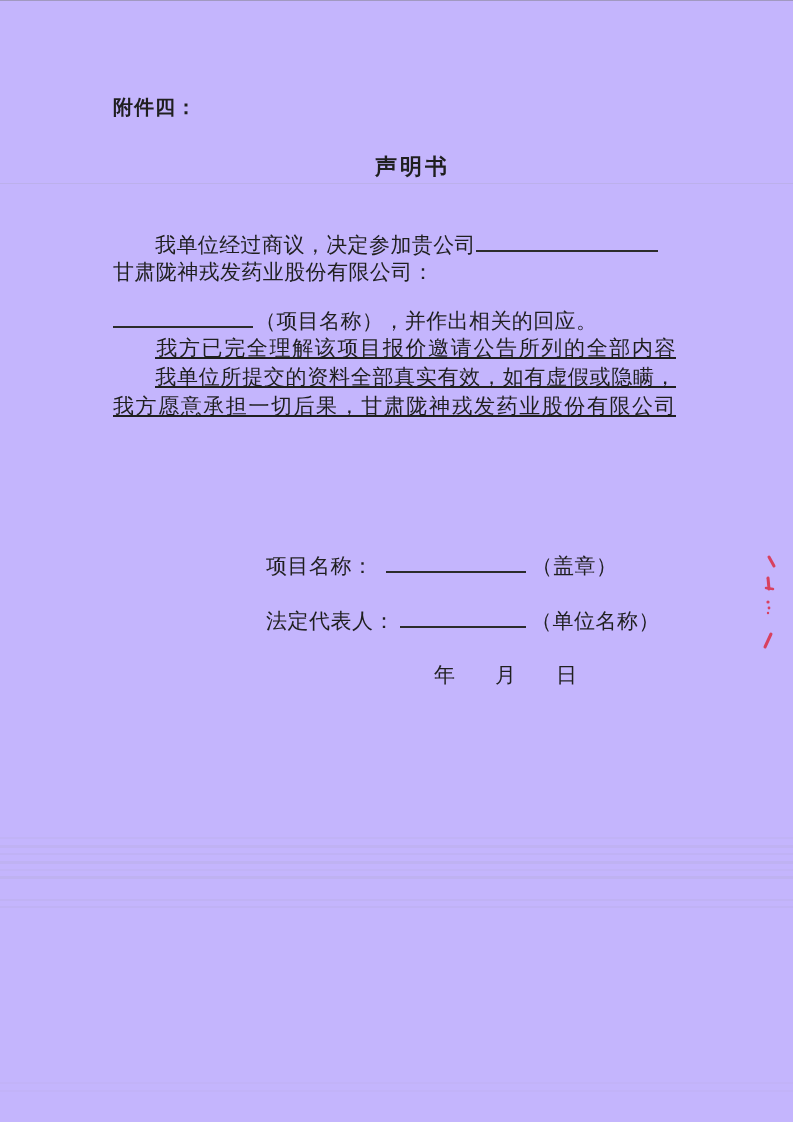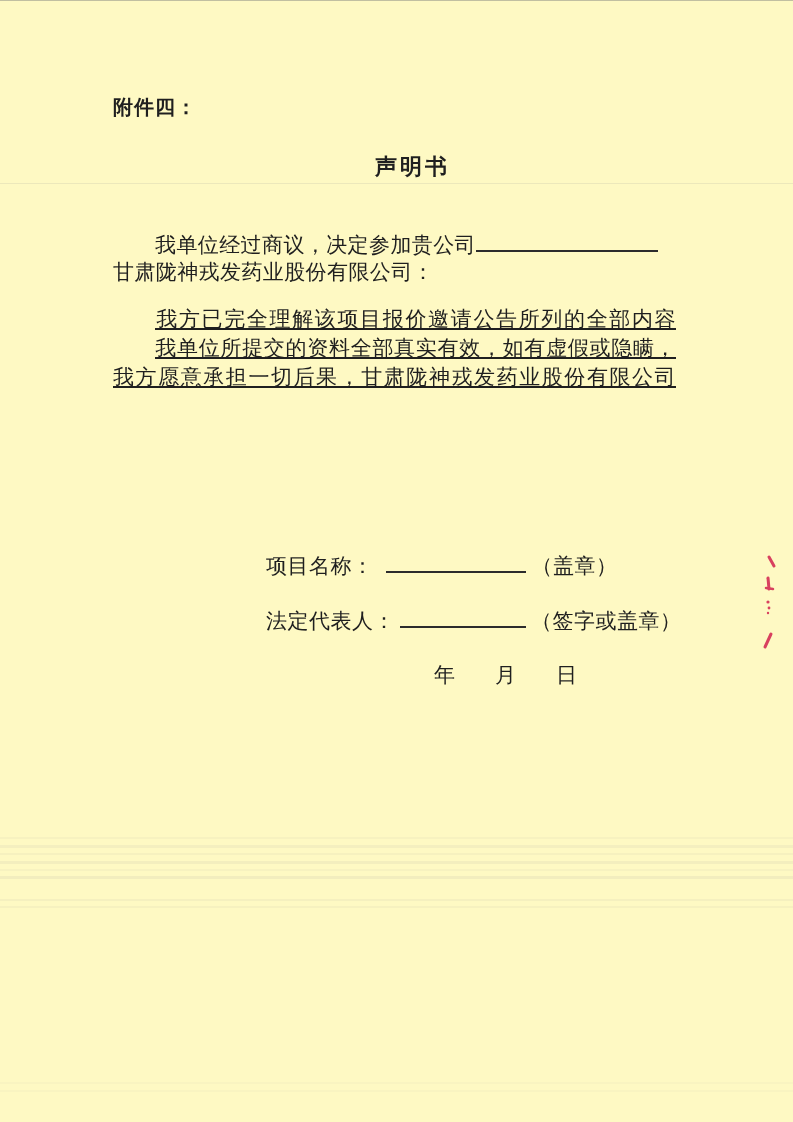--- a/index.html
+++ b/index.html
@@ -6,21 +6,21 @@
   body {
     width: 793px; height: 1122px;
     background: #ffffff;
     font-family: "Liberation Serif", "DejaVu Serif", serif;
     color: #1f1f1f;
     position: relative;
     overflow: hidden;
   }
   .page {
     position: absolute; inset: 0;
-    background: #fef9c3;
+    background: #c4b5fd;
   }
   .edge-line-top {
     position: absolute; top: 0; left: 0; width: 100%; height: 1px;
     background: rgba(120,120,120,0.45);
   }
 
   .attachment-label {
     position: absolute; left: 113px; top: 94px;
     font-family: "Liberation Sans", "DejaVu Sans", sans-serif;
     font-weight: bold; font-size: 20px; letter-spacing: 1px;
@@ -80,33 +80,34 @@
 
   <div class="doc-title">声明书</div>
 
   <div class="scan-line" style="top:183px;height:1px;opacity:0.18;"></div>
 
   <div class="body-block">
     <div class="doc-line"><span class="indent"></span><span>我单位经过商议，决定参加贵公司</span><span class="blank blank-b1"></span></div>
 
     <div class="doc-line salutation">甘肃陇神戎发药业股份有限公司：</div>
 
+    <div class="doc-line"><span class="blank blank-b2"></span><span>（项目名称），并作出相关的回应。</span></div>
 
     <div class="doc-line justified"><span class="indent"></span><span>我方已完全理解该项目报价邀请公告所列的全部内容</span></div>
 
 
     <div class="doc-line justified"><span class="indent"></span><span>我单位所提交的资料全部真实有效，如有虚假或隐瞒，</span></div>
 
     <div class="doc-line justified"><span>我方愿意承担一切后果，甘肃陇神戎发药业股份有限公司</span></div>
 
   </div>
 
   <div class="sig-row sig-unit"><span>项目名称：</span><span class="blank blank-unit"></span><span>（盖章）</span></div>
 
-  <div class="sig-row sig-rep"><span>法定代表人：</span><span class="blank blank-rep"></span><span>（签字或盖章）</span></div>
+  <div class="sig-row sig-rep"><span>法定代表人：</span><span class="blank blank-rep"></span><span>（单位名称）</span></div>
 
   <div class="date-row">
     <span>年</span>
     <span>月</span>
     <span>日</span>
   </div>
 
   <div class="seal-fragment">
     <svg width="35" height="110" viewBox="0 0 35 110" xmlns="http://www.w3.org/2000/svg">
       <path d="M11 9 L16 18" stroke="#d8415f" stroke-width="3" stroke-linecap="round" fill="none"></path>

